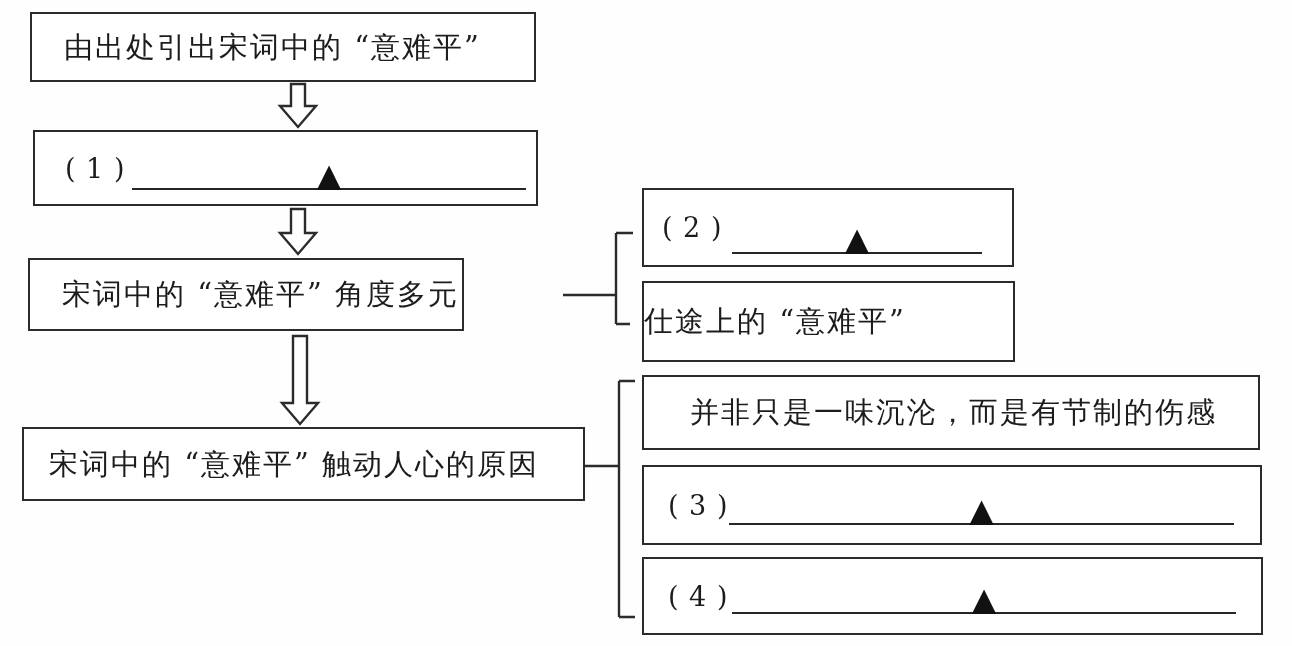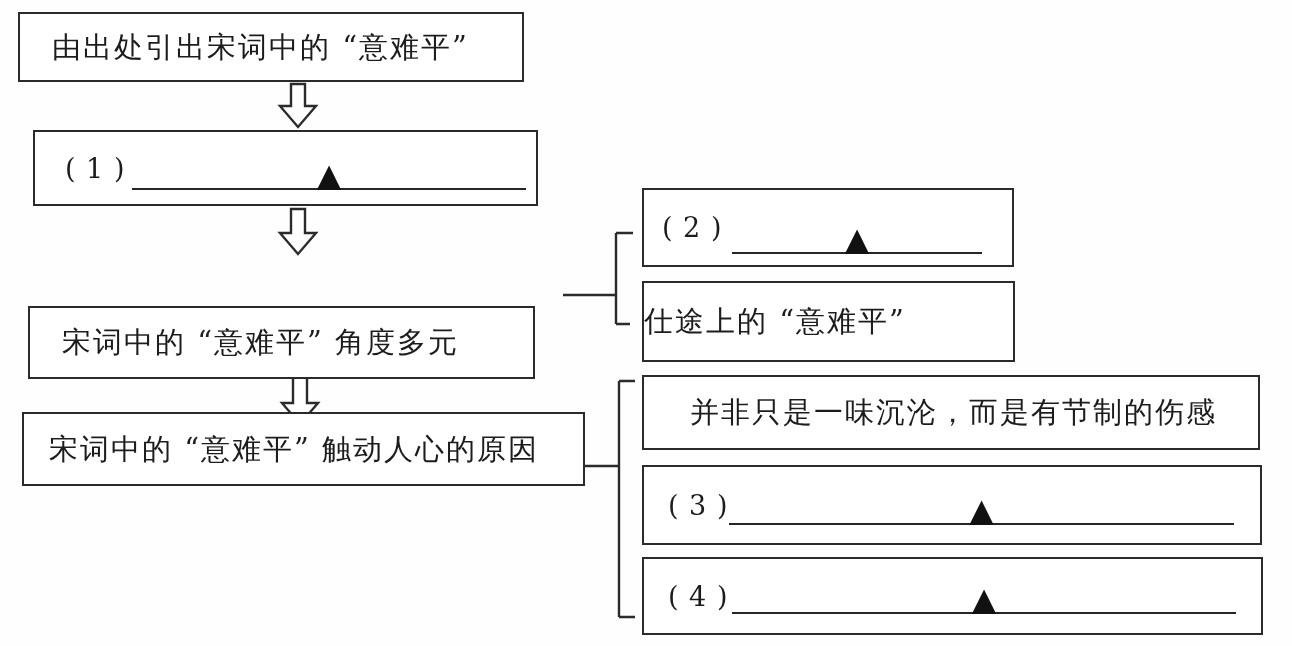--- a/index.html
+++ b/index.html
@@ -67,36 +67,36 @@
 <div class="stage">
 
   <svg class="overlay" width="1292" height="646" viewBox="0 0 1292 646">
     <polygon points="291,84 305,84 305,106 316,106 298,127 280,106 291,106" fill="#ffffff" stroke="#2b2b2b" stroke-width="2.4"></polygon>
     <polygon points="291,209 305,209 305,233 316,233 298,254 280,233 291,233" fill="#ffffff" stroke="#2b2b2b" stroke-width="2.4"></polygon>
     <polygon points="293,336 307,336 307,403 318,403 300,424 282,403 293,403" fill="#ffffff" stroke="#2b2b2b" stroke-width="2.4"></polygon>
     <path d="M563 295 H616 M616 233 V324 M616 233 H633 M616 324 H630" fill="none" stroke="#2b2b2b" stroke-width="2.4"></path>
     <path d="M585 466 H619 M619 381 V617 M619 381 H635 M619 617 H635" fill="none" stroke="#2b2b2b" stroke-width="2.4"></path>
   </svg>
 
-  <div class="box flex" style="left:18px; top:12px; width:506px; height:70px; padding-left:32px;">
+  <div class="box flex" style="left:30px; top:12px; width:506px; height:70px; padding-left:32px;">
     <span class="cn-text">由出处引出宋词中的 “意难平”</span>
   </div>
 
   <div class="box" style="left:33px; top:130px; width:505px; height:76px;">
     <span class="num" style="left:30px;">( 1 )</span>
     <div class="blank" style="left:97px; top:26px; width:394px; height:30px;">
       <span class="tri">▲</span>
     </div>
   </div>
 
-  <div class="box flex" style="left:28px; top:258px; width:507px; height:73px; padding-left:32px;margin-top:48px;">
+  <div class="box flex" style="left:28px; top:258px; width:436px; height:73px; padding-left:32px;">
     <span class="cn-text">宋词中的 “意难平” 角度多元</span>
   </div>
 
-  <div class="box flex" style="left:22px; top:412px; width:563px; height:74px; padding-left:25px;">
+  <div class="box flex" style="left:22px; top:427px; width:563px; height:74px; padding-left:25px;">
     <span class="cn-text">宋词中的 “意难平” 触动人心的原因</span>
   </div>
 
   <div class="box" style="left:642px; top:188px; width:372px; height:79px;">
     <span class="num" style="left:18px;">( 2 )</span>
     <div class="blank" style="left:88px; top:32px; width:250px; height:30px;">
       <span class="tri">▲</span>
     </div>
   </div>
 

